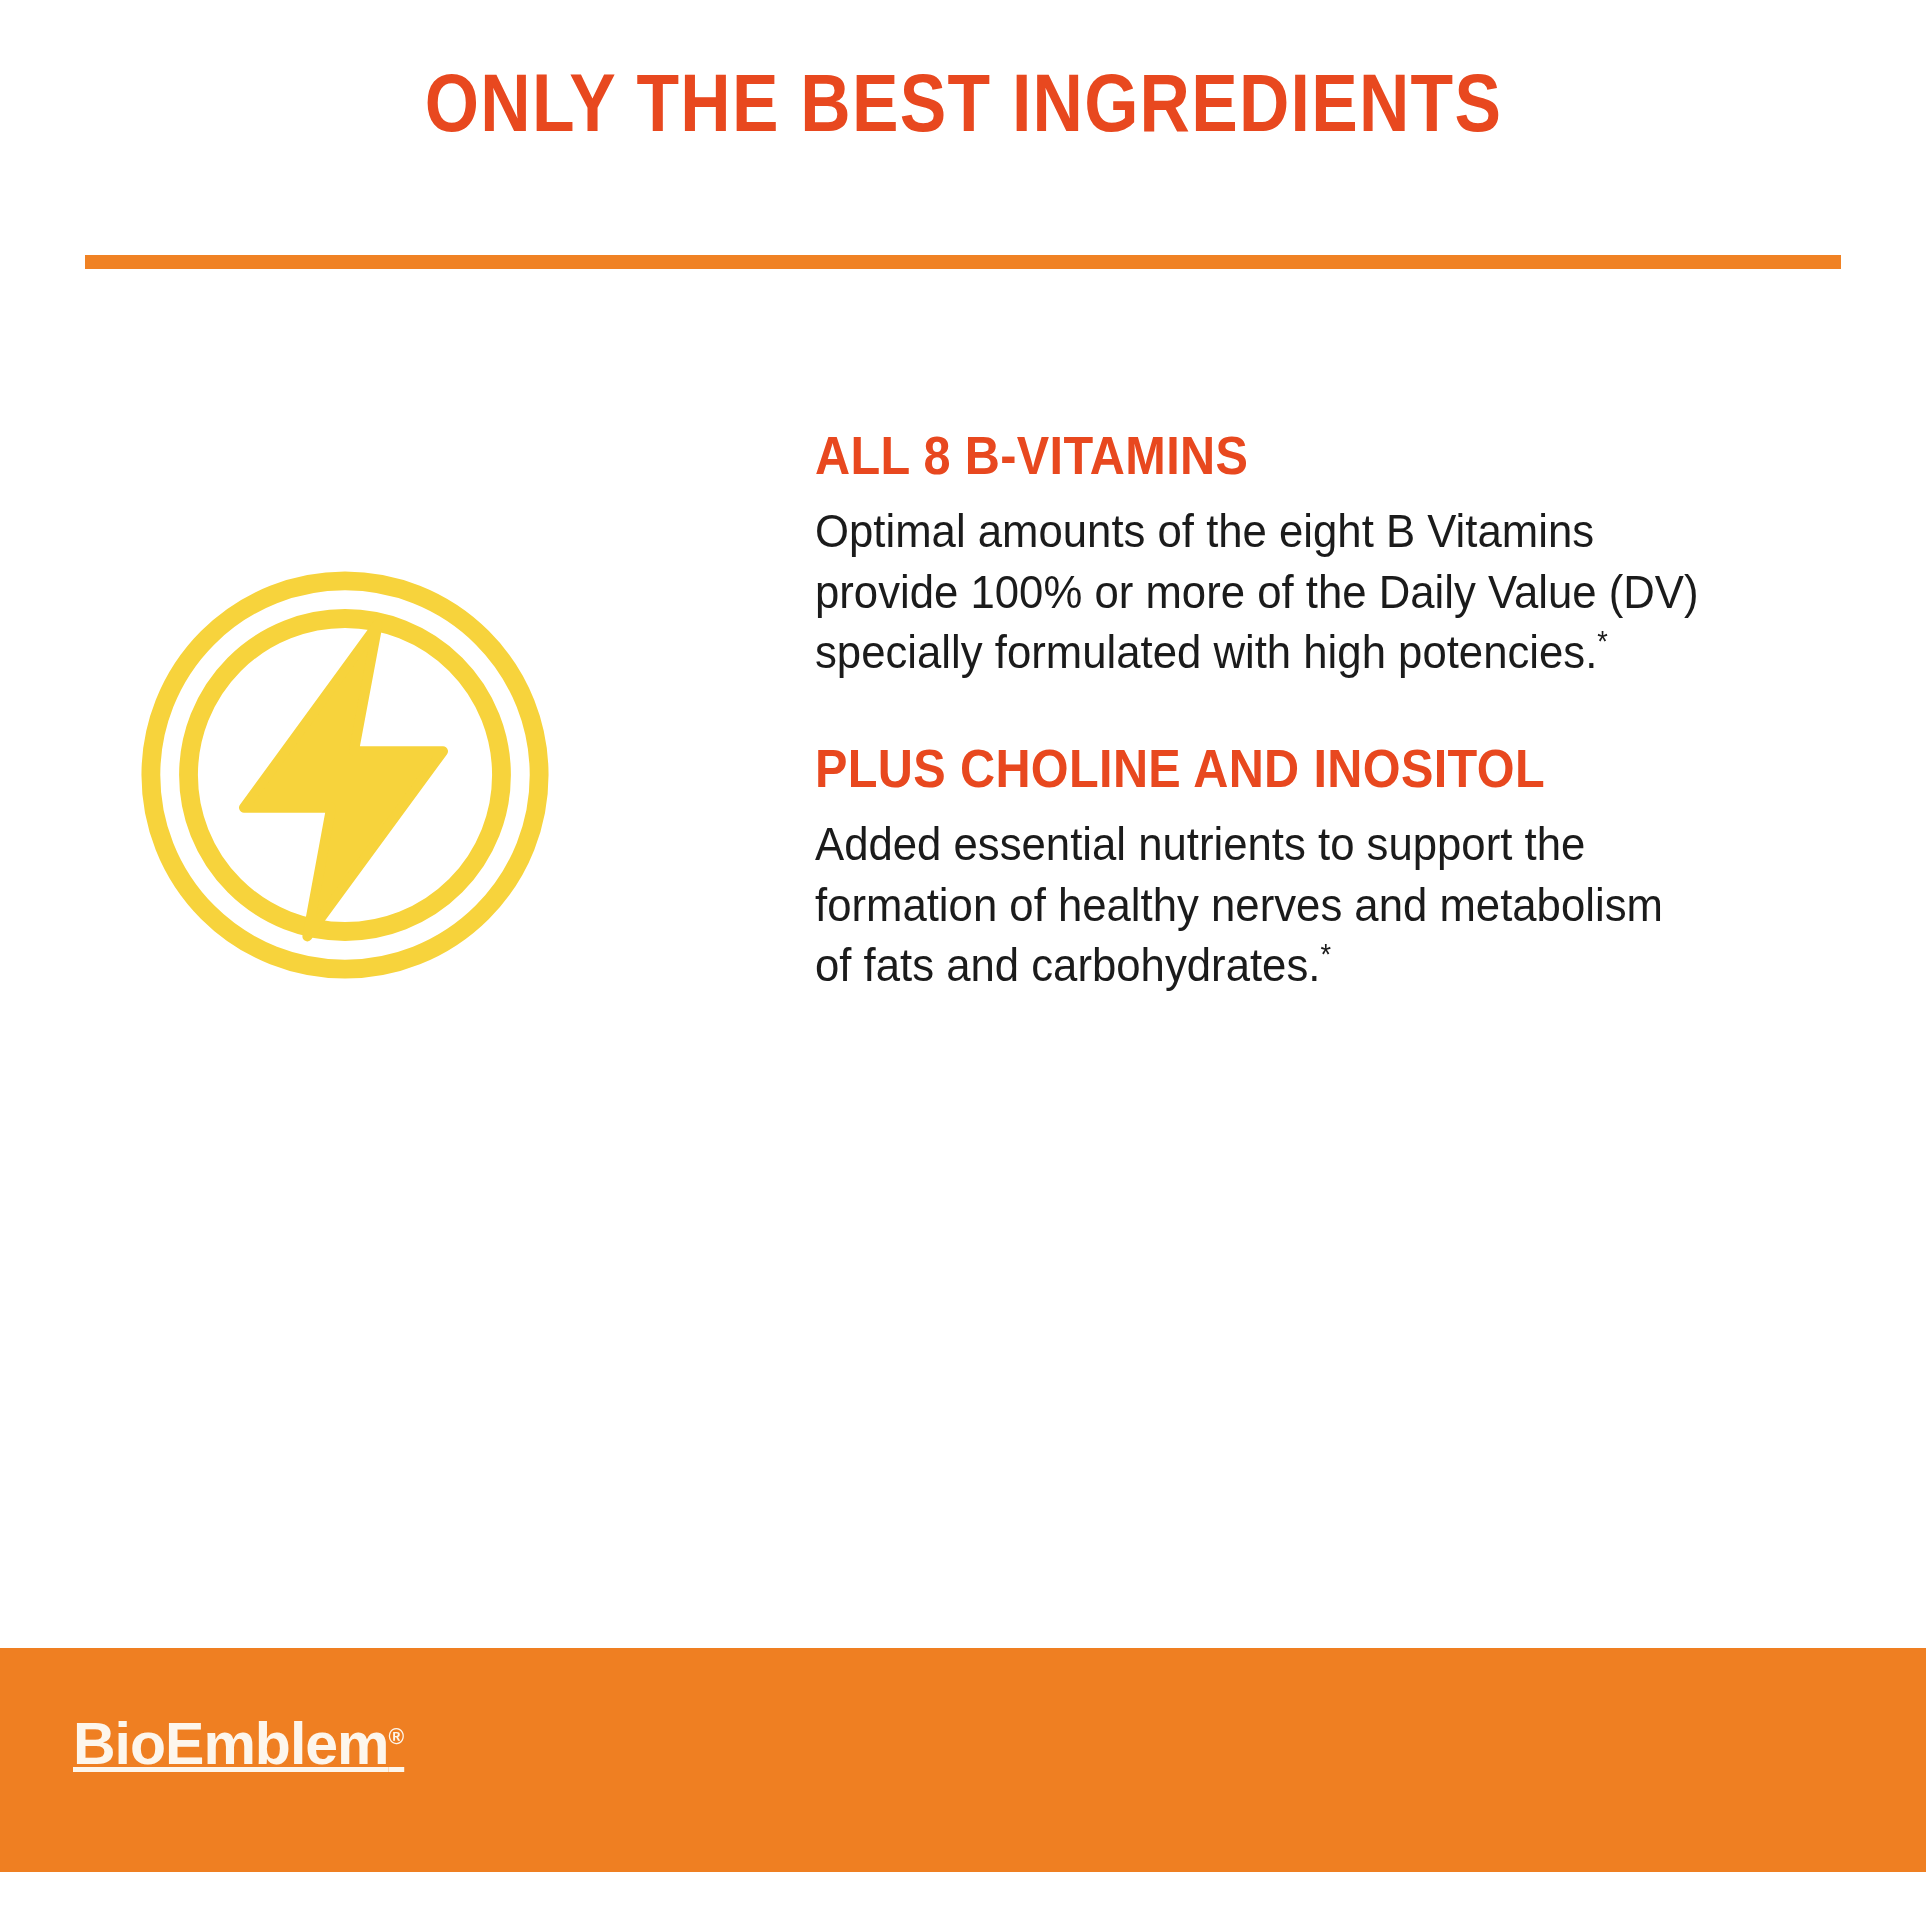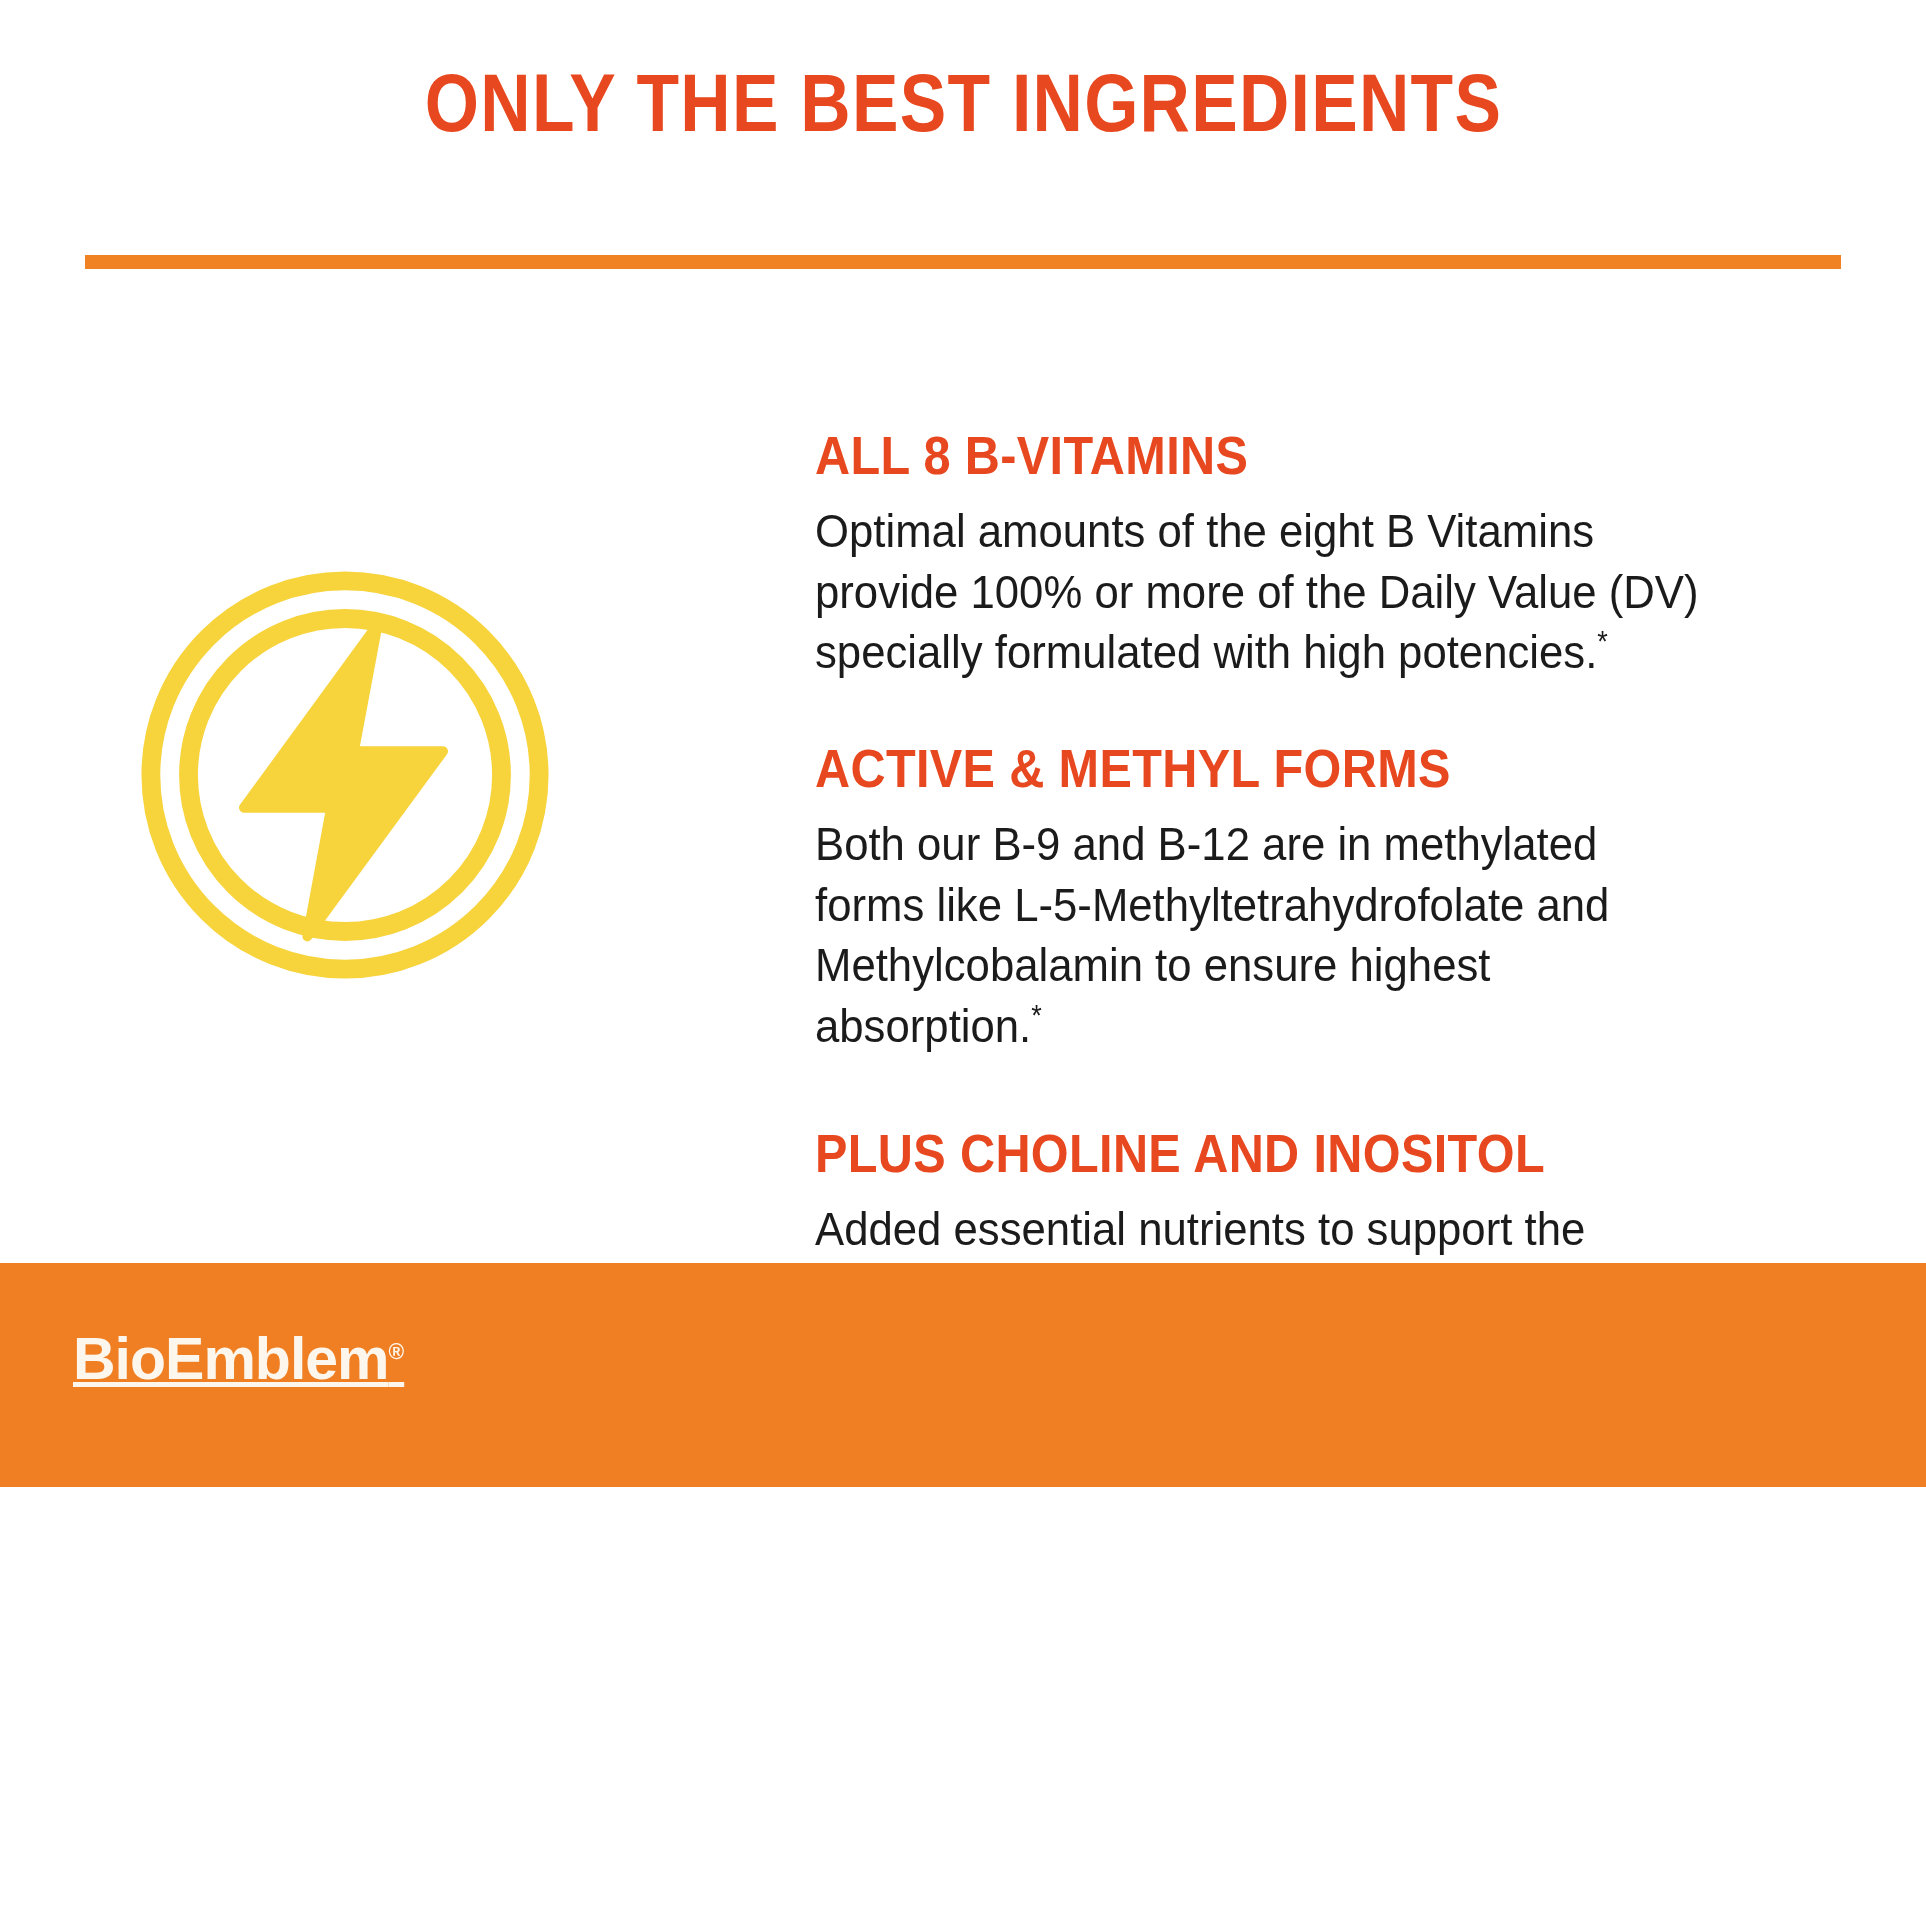--- a/index.html
+++ b/index.html
@@ -8,21 +8,21 @@
     width: 1927px;
     height: 1927px;
     background: #ffffff;
     font-family: "Liberation Sans", sans-serif;
     overflow: hidden;
   }
 
   .page {
     position: relative;
     width: 1927px;
-    height: 1487px;
+    height: 1872px;
     background: #ffffff;
   }
 
   
   .page-title {
     position: absolute;
     top: 61px;
     left: 0;
     width: 1927px;
     text-align: center;
@@ -147,24 +147,20 @@
     </svg>
   </div>
 
   <div class="features">
 
     <div class="feature f1">
       <div class="feature-heading">ALL 8 B-VITAMINS</div>
       <div class="feature-body"><span>Optimal amounts of the eight B Vitamins provide 100% or more of the Daily Value (DV) specially formulated with high potencies.</span><span class="ast">*</span></div>
     </div>
 
-    <div class="feature f2">
-      <div class="feature-heading">ACTIVE &amp; METHYL FORMS</div>
-      <div class="feature-body"><span>Both our B-9 and B-12 are in methylated forms like L-5-Methyltetrahydrofolate and Methylcobalamin to ensure highest absorption.</span><span class="ast">*</span></div>
-    </div>
 
     <div class="feature f3">
       <div class="feature-heading">PLUS CHOLINE AND INOSITOL</div>
       <div class="feature-body"><span>Added essential nutrients to support the formation of healthy nerves and metabolism of fats and carbohydrates.</span><span class="ast">*</span></div>
     </div>
 
   </div>
 
   <div class="footer-bar">
     <div class="brand"><span>BioEmblem</span><span class="reg">®</span></div>

